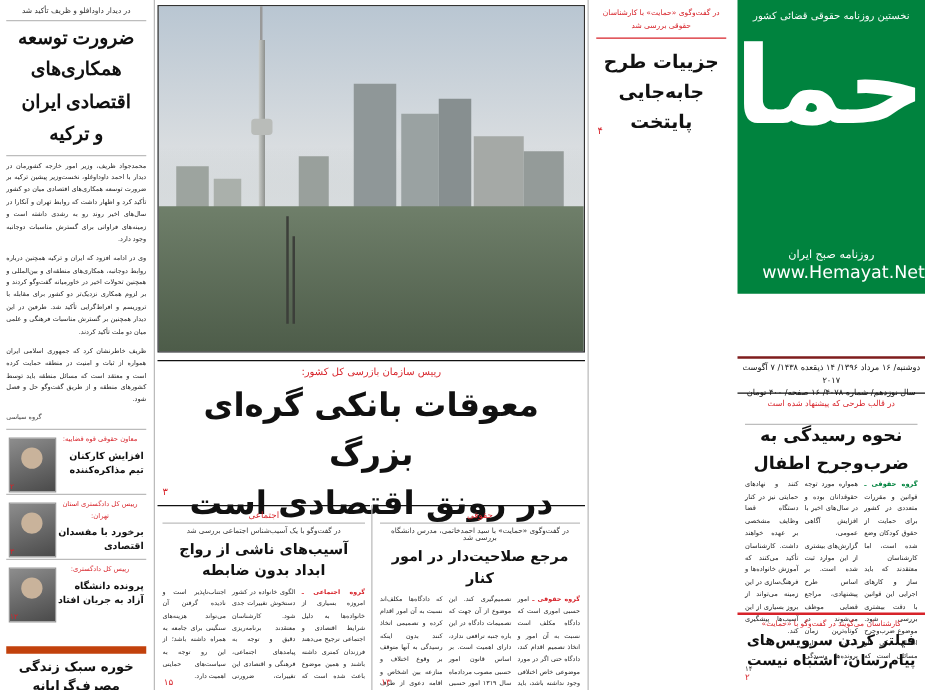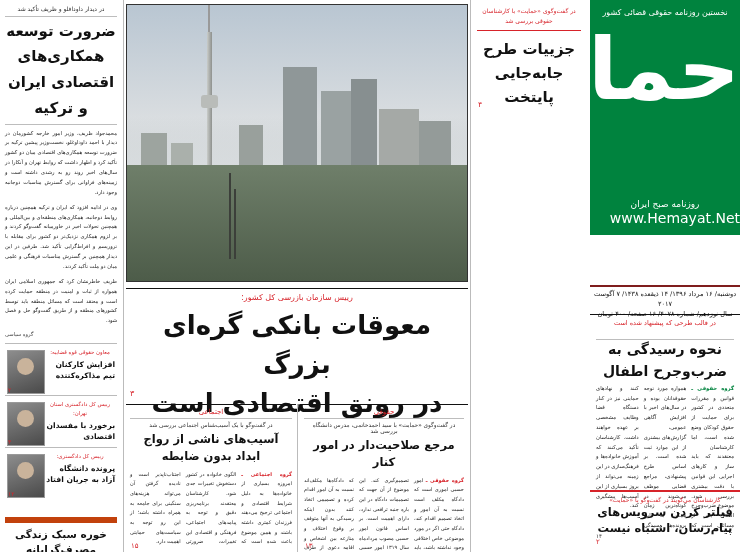--- a/index.html
+++ b/index.html
@@ -166,20 +166,21 @@
     line-height: 1.6;
     margin-bottom: 2px;
   }
   .lc-title {
     font-size: 15px;
     font-weight: bold;
     text-align: center;
     color: #111;
     line-height: 1.45;
     margin-bottom: 4px;
+    font-family: Liberation Serif, serif;
   }
   .lc-body {
     font-size: 5.2px;
     line-height: 1.9;
     text-align: justify;
     color: #222;
   }
   .lc-body p { margin: 0 0 5px; }
   .lc-sign {
     font-size: 5.2px;

